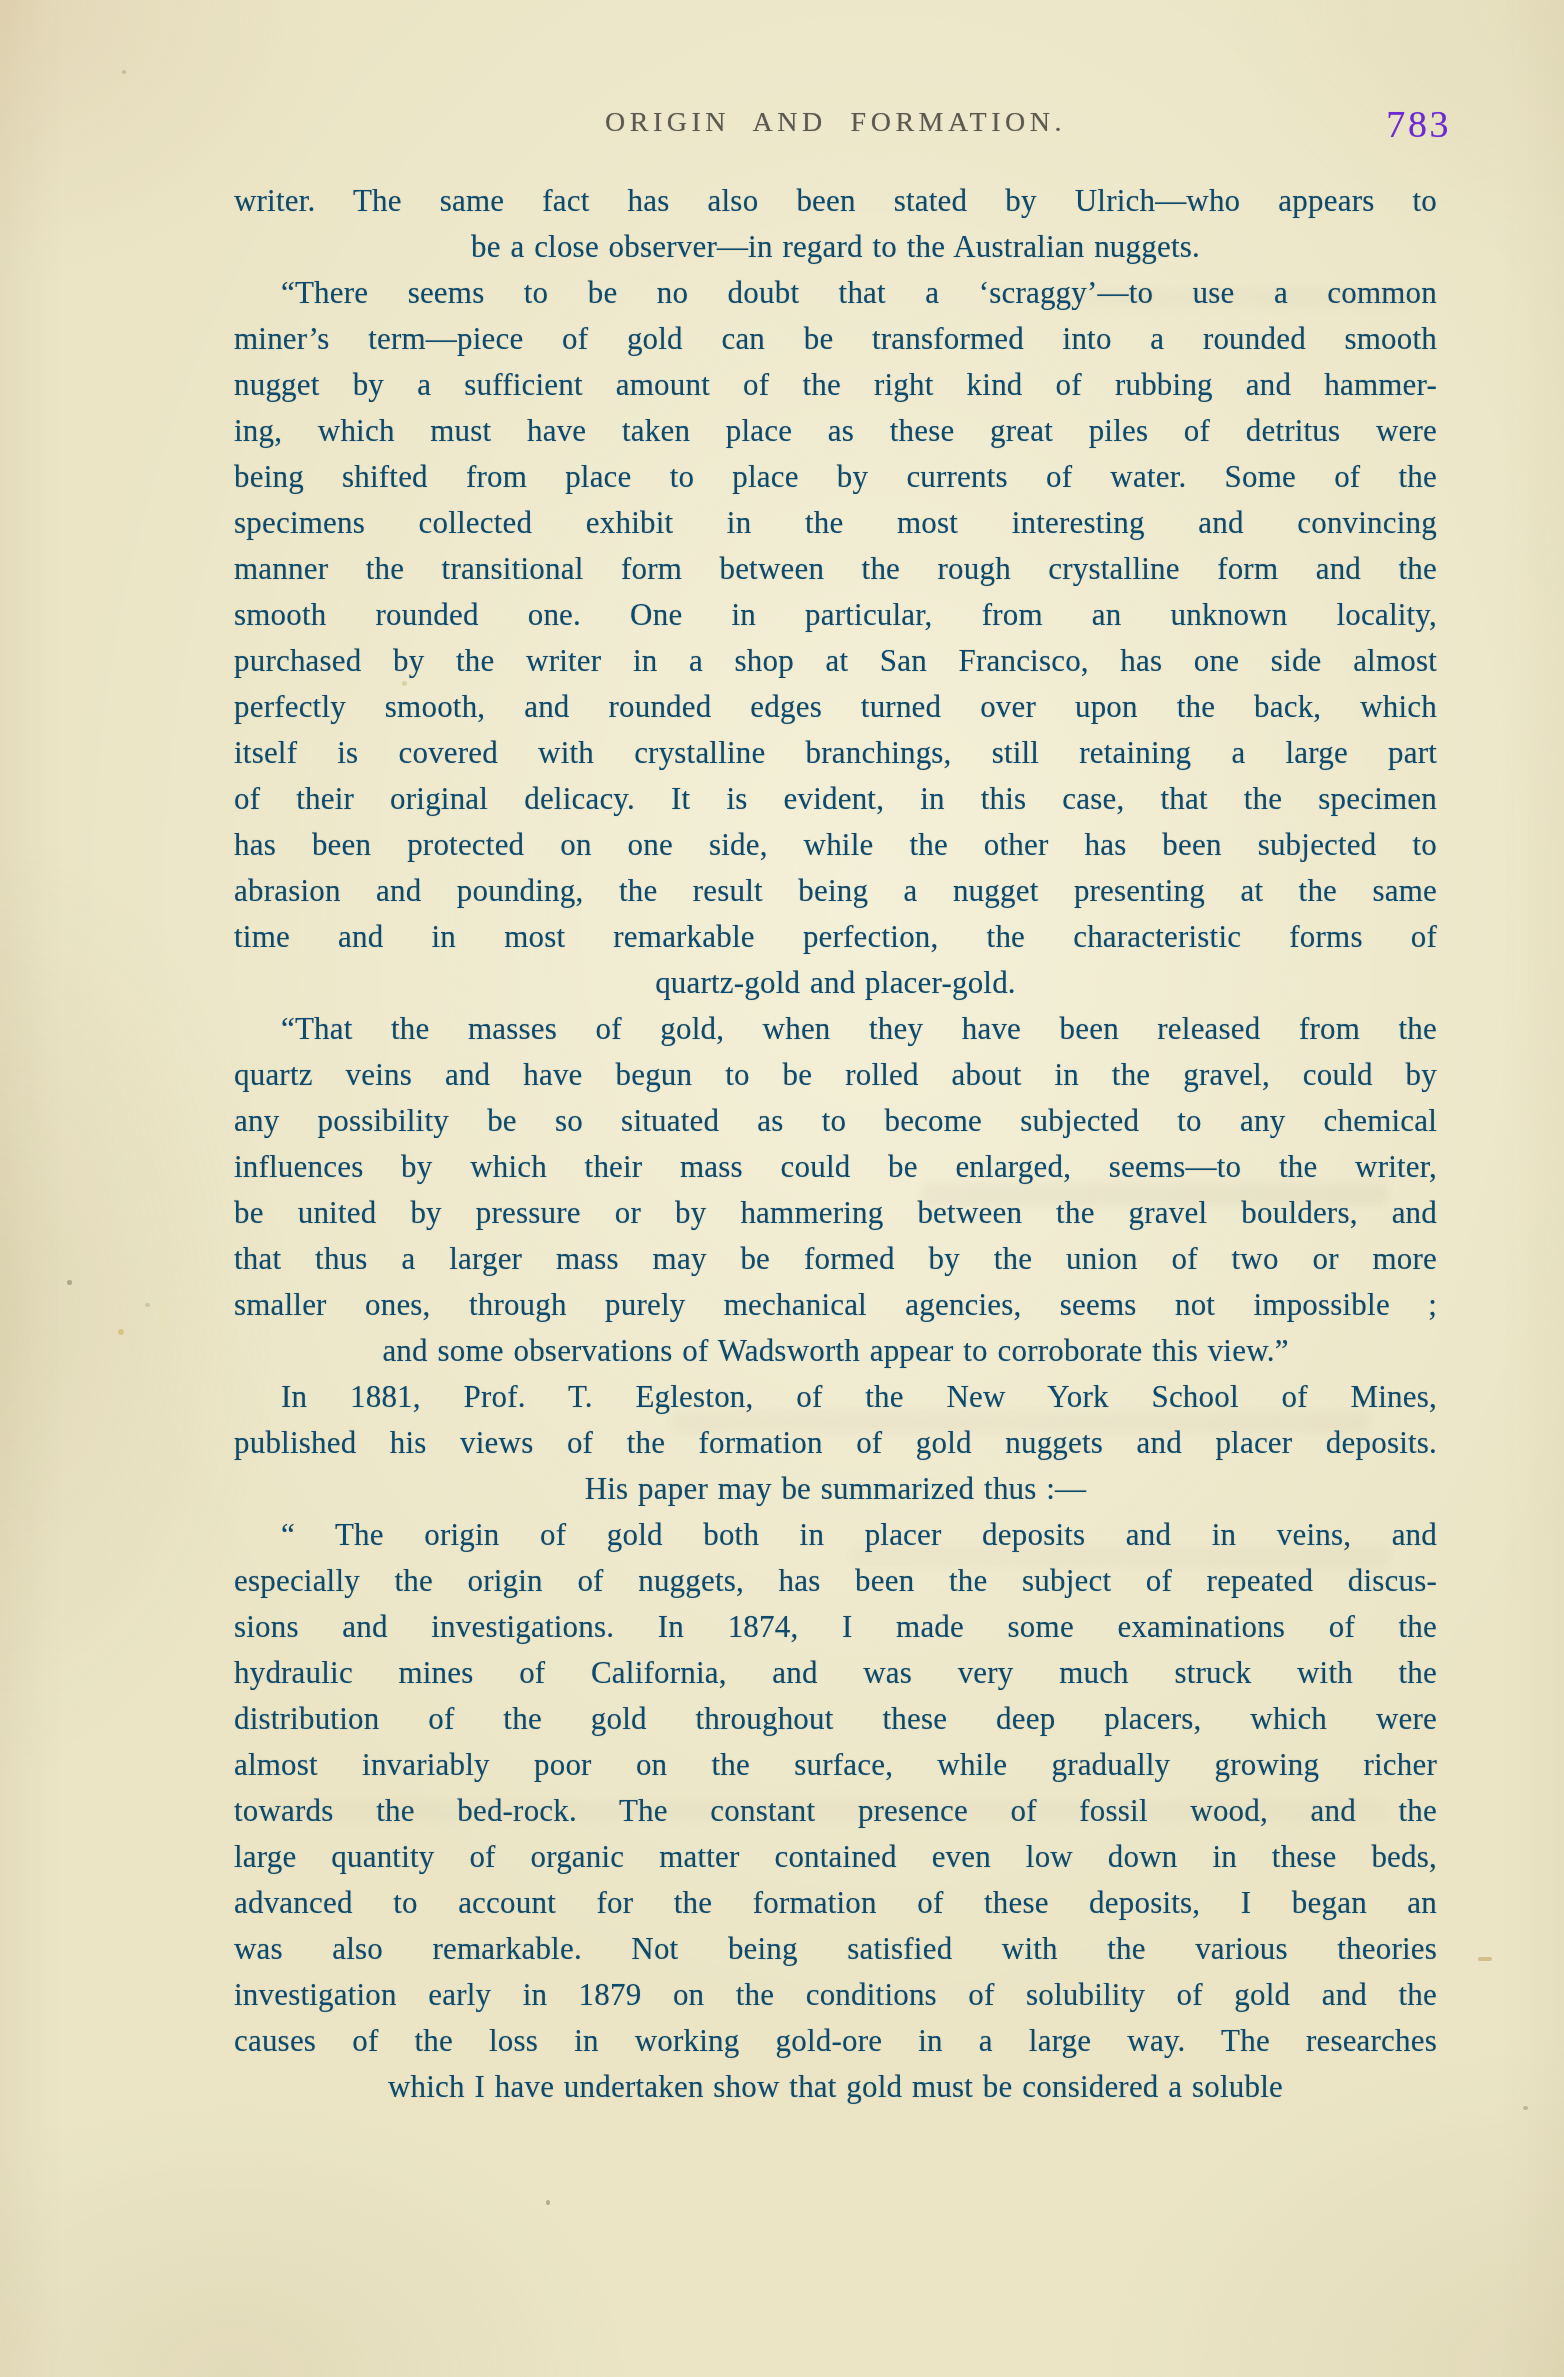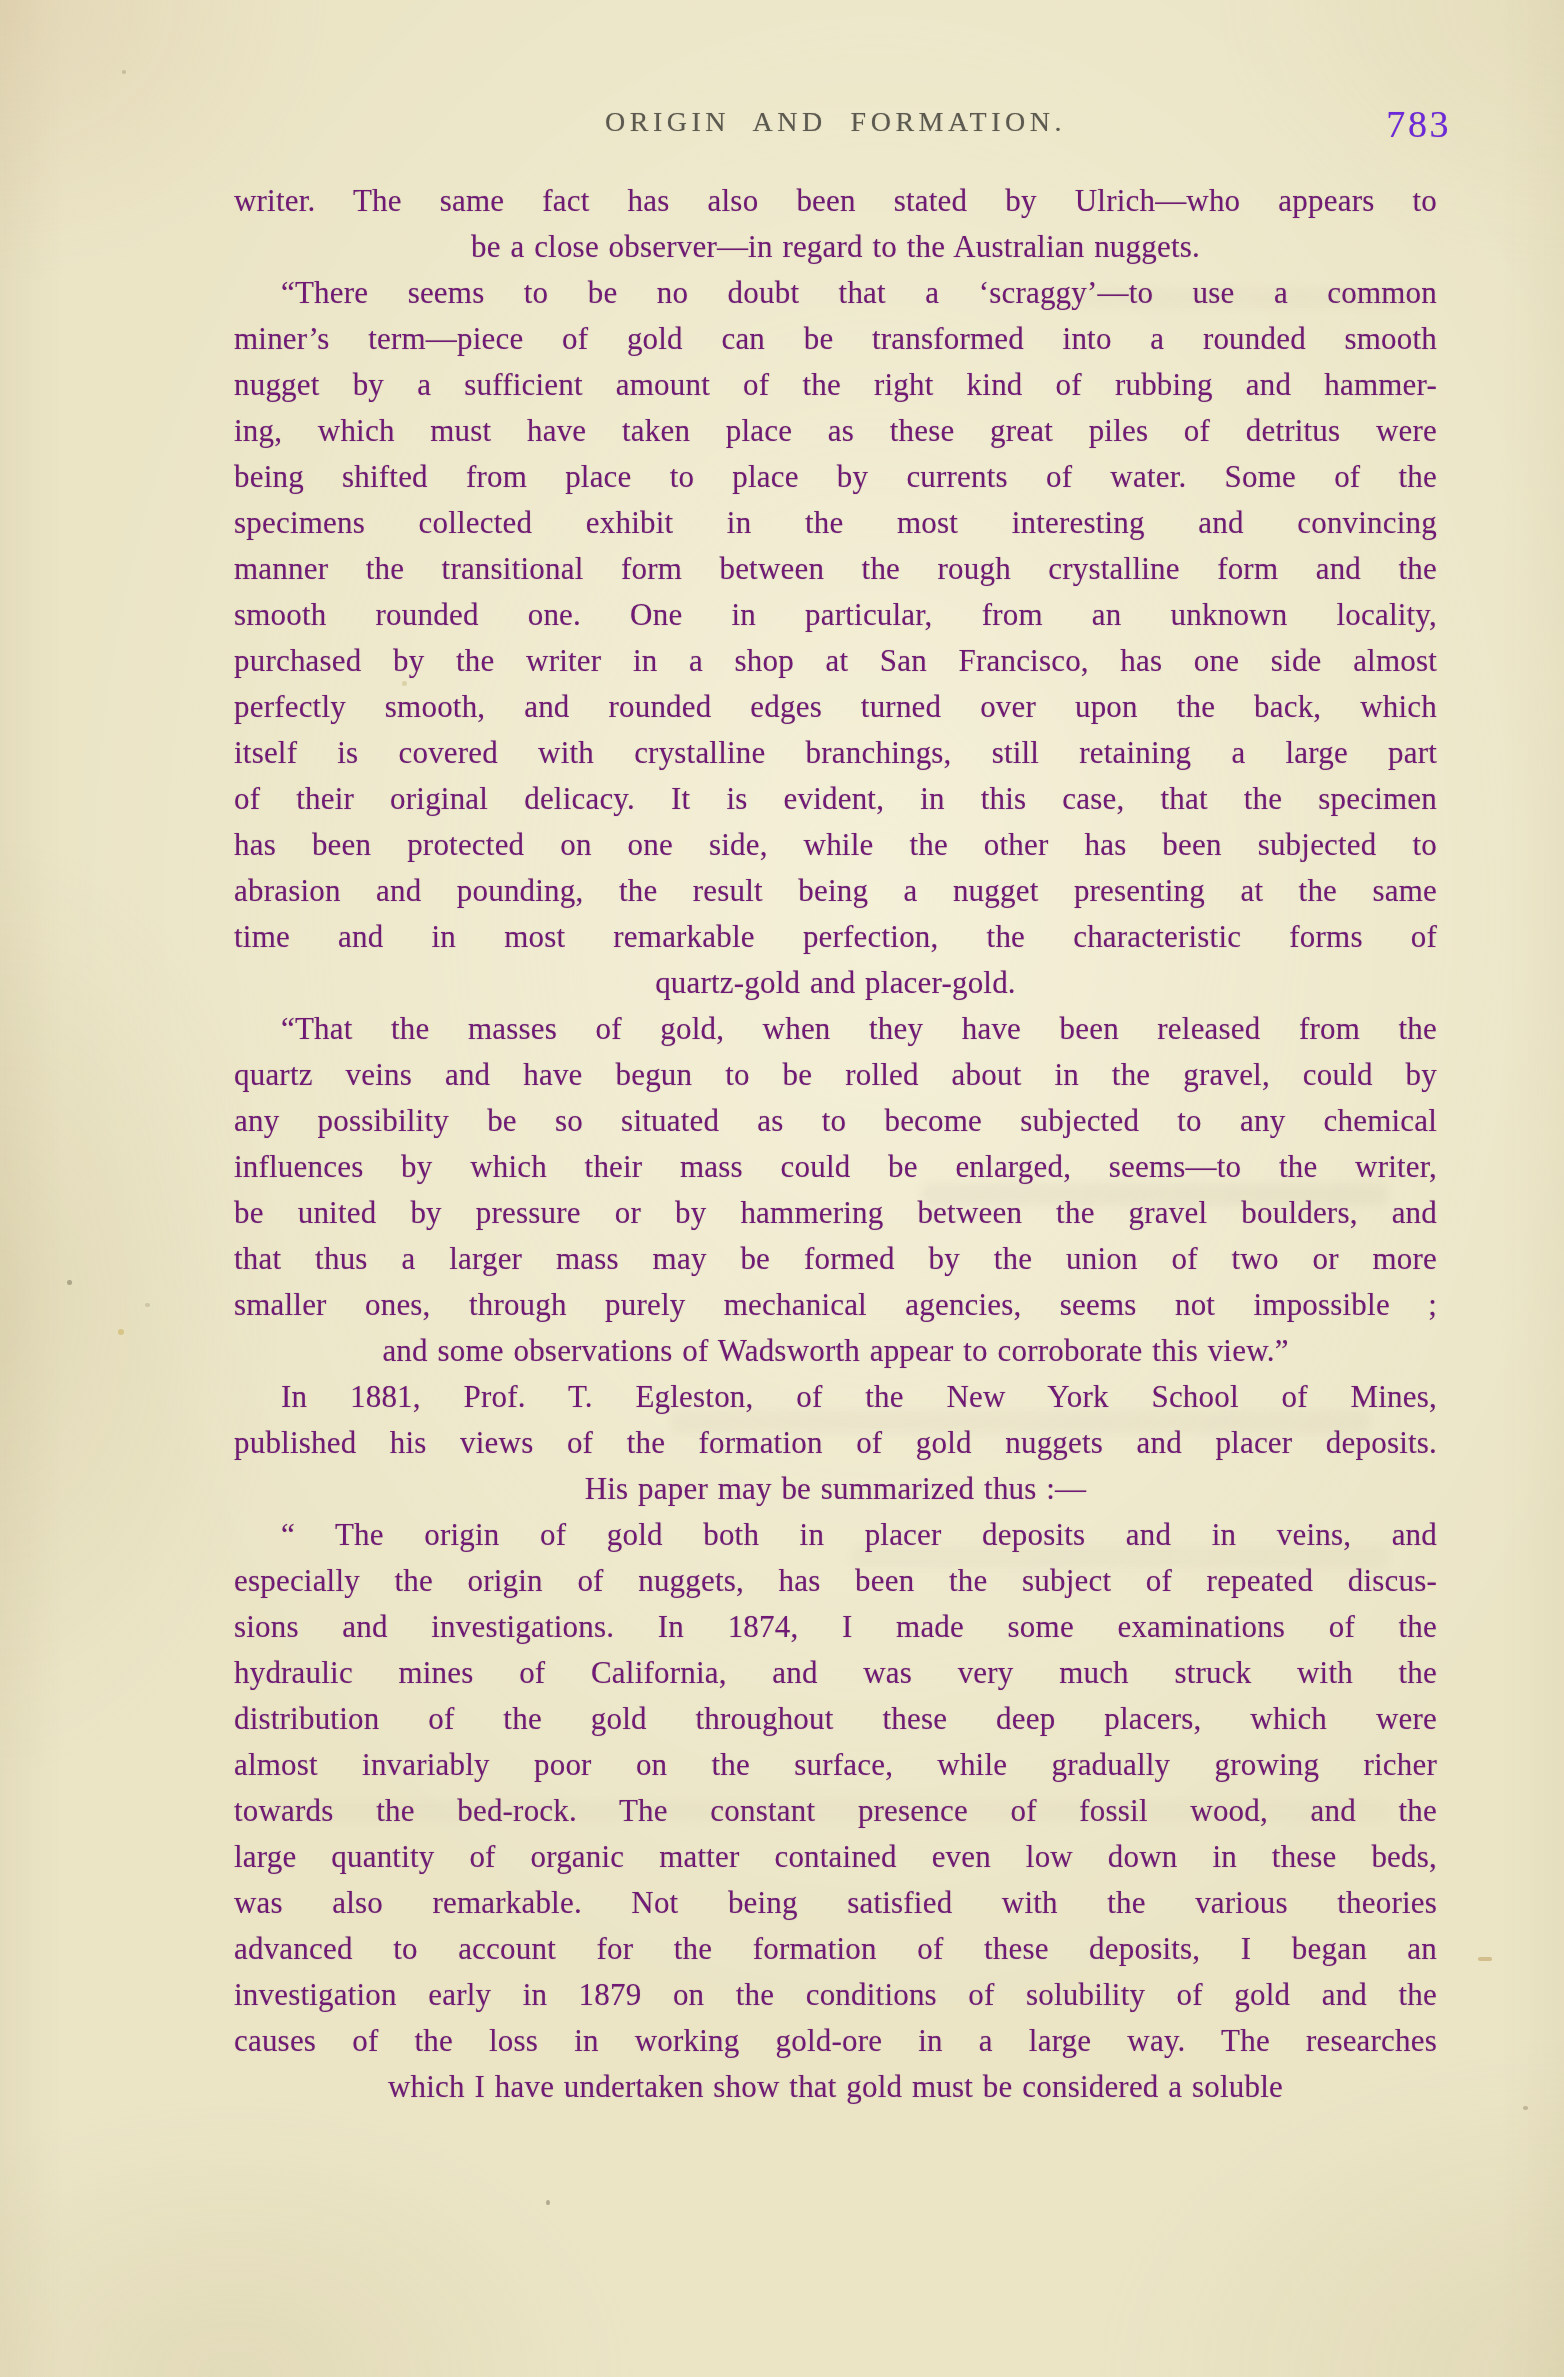--- a/index.html
+++ b/index.html
@@ -40,21 +40,21 @@
     letter-spacing:2.7px;
     color:#6d28d9;
     text-shadow:0 0 0.9px rgba(95,93,82,0.4);
   }
   
   .text-block{
     position:absolute;
     left:190px;top:178px;width:1203px;
     font-size:31px;
     line-height:46px;
-    color:#701a75;
+    color:#0c4a6e;
     text-shadow:0 0 1.1px rgba(84,82,74,0.42);
     letter-spacing:0.2px;
     word-spacing:1.8px;
   }
   .line{text-align:center;}
   .line.j{text-align:justify;text-align-last:justify;}
   .line.indent{text-indent:47px;}
   
   .smudge{
     position:absolute;
@@ -105,22 +105,22 @@
       <div class="line j">published his views of the formation of gold nuggets and placer deposits.</div>
       <div class="line">His paper may be summarized thus :—</div>
       <div class="line indent j">“ The origin of gold both in placer deposits and in veins, and</div>
       <div class="line j">especially the origin of nuggets, has been the subject of repeated discus-</div>
       <div class="line j">sions and investigations.  In 1874, I made some examinations of the</div>
       <div class="line j">hydraulic mines of California, and was very much struck with the</div>
       <div class="line j">distribution of the gold throughout these deep placers, which were</div>
       <div class="line j">almost invariably poor on the surface, while gradually growing richer</div>
       <div class="line j">towards the bed-rock.  The constant presence of fossil wood, and the</div>
       <div class="line j">large quantity of organic matter contained even low down in these beds,</div>
+      <div class="line j">advanced to account for the formation of these deposits, I began an</div>
       <div class="line j">was also remarkable.  Not being satisfied with the various theories</div>
-      <div class="line j">advanced to account for the formation of these deposits, I began an</div>
       <div class="line j">investigation early in 1879 on the conditions of solubility of gold and the</div>
       <div class="line j">causes of the loss in working gold-ore in a large way.  The researches</div>
       <div class="line">which I have undertaken show that gold must be considered a soluble</div>
     </div>
 
   <div class="smudge" style="left:878px;top:1183px;width:466px;height:23px;"></div>
   <div class="smudge" style="left:627px;top:1411px;width:699px;height:21.5px;opacity:.8;"></div>
   <div class="smudge" style="left:807px;top:1546px;width:538px;height:21.5px;opacity:.7;"></div>
   <div class="smudge" style="left:224px;top:1801px;width:1120px;height:20px;opacity:.55;"></div>
   <div class="smudge" style="left:1031px;top:287px;width:341px;height:21.5px;opacity:.6;"></div>

